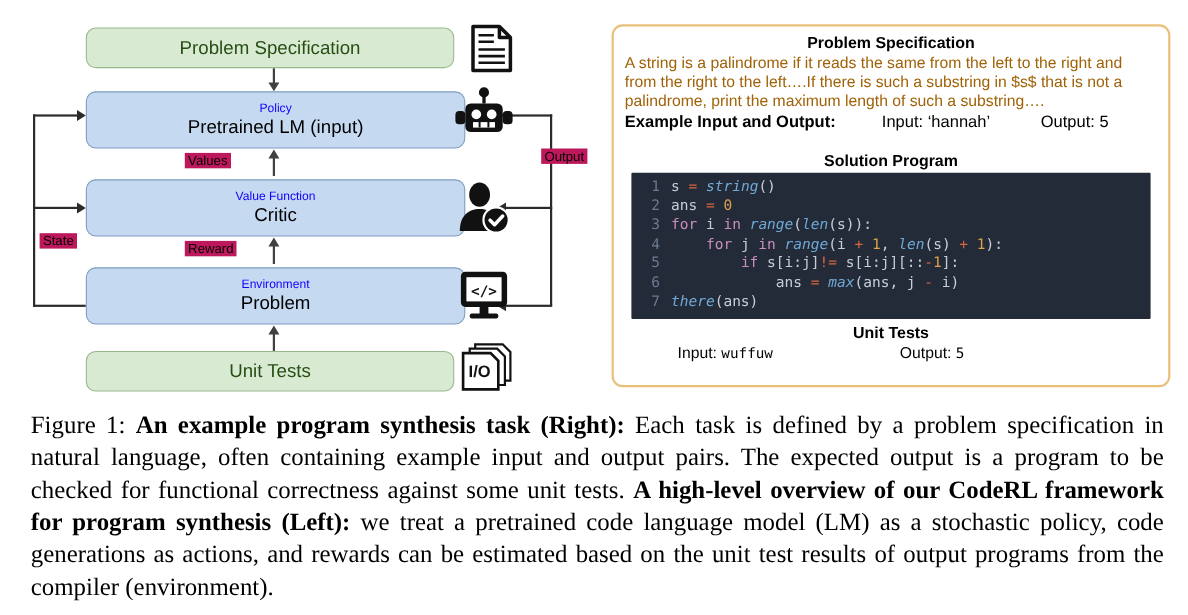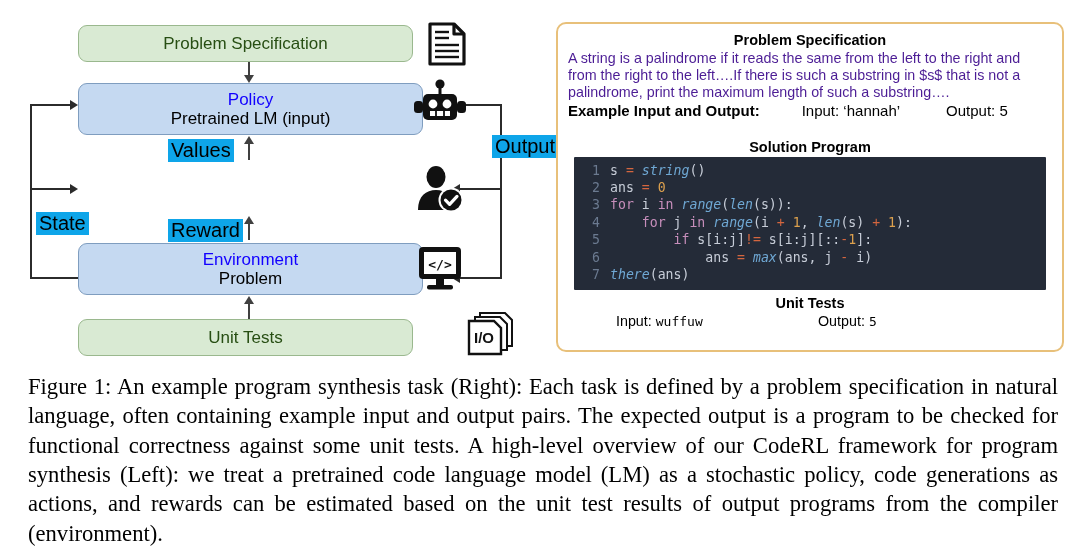--- a/index.html
+++ b/index.html
@@ -25,21 +25,21 @@
     display:flex;
     flex-direction:column;
     align-items:center;
     justify-content:center;
     line-height:1.12;
   }
   .node.green{background:#d9ead3;border-color:#9ab88e;}
   .node.blue{background:#c5d9f1;border-color:#7f9dbf;}
 
   .node .title-green{color:#274e13;font-size:17px;}
-  .node .title-blue{color:#1200ff;font-size:17px;}
+  .node .title-blue{color:#1200ff;font-size:11px;}
   .node .subtitle{color:#000000;font-size:17px;}
 
   #node-problem{left:78px;top:25px;width:335px;height:37px;}
   #node-policy{left:78px;top:83px;width:345px;height:52px;}
   #node-value{left:78px;top:163px;width:345px;height:52px;}
   #node-env{left:78px;top:243px;width:345px;height:52px;}
   #node-unit{left:78px;top:319px;width:335px;height:37px;}
 
   
   .vline{position:absolute;background:#404040;width:2px;}
@@ -59,22 +59,22 @@
     border-left:8px solid #2b2b2b;
   }
   .arrowhead-left{
     position:absolute;width:0;height:0;
     border-top:5px solid transparent;border-bottom:5px solid transparent;
     border-right:8px solid #2b2b2b;
   }
 
   .edge-label{
     position:absolute;
-    color:#000;font-size:20px;
-    background:#0ea5e9;padding:0 3px;
+    color:#000;font-size:12px;
+    background:#be185d;padding:0 3px;
     white-space:nowrap;
   }
 
   .sline{position:absolute;background:#2b2b2b;}
 
   
   .icon-wrap{position:absolute;}
 
   
   #right-panel{
@@ -83,21 +83,21 @@
     border:2px solid #e8c07a;
     border-radius:10px;
     background:#ffffff;
     box-sizing:border-box;
     padding:6px 10px 0 10px;
   }
   .panel-head{
     text-align:center;font-weight:bold;font-size:14.5px;color:#000;
     margin:2px 0 2px 0;
   }
-  .spec-body{font-size:14.3px;color:#4c1d95;line-height:1.18;}
+  .spec-body{font-size:14.3px;color:#a16207;line-height:1.18;}
   .spec-example{font-size:15px;color:#000;margin-top:1px;display:flex;}
   .spec-example .lbl{font-weight:bold;white-space:nowrap;}
   .spec-example .inp{margin-left:42px;white-space:nowrap;}
   .spec-example .outp{margin-left:46px;white-space:nowrap;}
 
   
   #code-block{
     background:#242b38;
     margin:2px 6px 0 6px;
     padding:5px 0 6px 0;
@@ -123,21 +123,21 @@
 
   
   #caption{
     position:absolute;left:28px;top:372px;width:1030px;
     font-family:"Liberation Serif", serif;
     font-size:22.6px;
     line-height:1.30;
     color:#000;
     text-align:justify;
   }
-  #caption b{font-weight:normal;margin-top:20px;}
+  #caption b{font-weight:bold;margin-top:20px;}
 </style>
 </head>
 <body>
 
 <div id="figure">
 
   <div id="left-diagram">
 
     <div class="vline" style="left:248px;top:62px;height:14px;"></div>
     <div class="arrowhead-down" style="left:244px;top:75px;"></div>
@@ -176,20 +176,24 @@
 
     <div id="node-problem" class="node green">
       <div class="title-green">Problem Specification</div>
     </div>
 
     <div id="node-policy" class="node blue">
       <div class="title-blue">Policy</div>
       <div class="subtitle">Pretrained LM (input)</div>
     </div>
 
+    <div id="node-value" class="node blue">
+      <div class="title-blue">Value Function</div>
+      <div class="subtitle">Critic</div>
+    </div>
 
     <div id="node-env" class="node blue">
       <div class="title-blue">Environment</div>
       <div class="subtitle">Problem</div>
     </div>
 
     <div id="node-unit" class="node green">
       <div class="title-green">Unit Tests</div>
     </div>
 
@@ -235,21 +239,21 @@
     <div class="icon-wrap" style="left:414px;top:244px;">
       <svg width="52" height="50" viewBox="0 0 52 50">
         <rect x="5" y="3" width="42" height="32" rx="4" fill="#111"></rect>
         <rect x="10" y="8" width="32" height="22" fill="#ffffff"></rect>
         <rect x="22" y="35" width="8" height="7" fill="#111"></rect>
         <rect x="13" y="41" width="26" height="4.5" rx="2" fill="#111"></rect>
         <text x="26" y="25" font-family="DejaVu Sans Mono, monospace" font-size="13" font-weight="bold" fill="#111" text-anchor="middle">&lt;/&gt;</text>
       </svg>
     </div>
 
-    <div class="icon-wrap" style="left:413px;top:310px;padding-left:48px;">
+    <div class="icon-wrap" style="left:413px;top:310px;">
       <svg width="56" height="50" viewBox="0 0 56 50">
         <path d="M19 3 H44 L51 10 V36 H19 Z" fill="#ffffff" stroke="#111" stroke-width="2"></path>
         <path d="M14 7 H39 L46 14 V40 H14 Z" fill="#ffffff" stroke="#111" stroke-width="2"></path>
         <path d="M8 11 H33 L40 18 V44 H8 Z" fill="#ffffff" stroke="#111" stroke-width="2.4"></path>
         <text x="23" y="33" font-family="Liberation Sans, sans-serif" font-size="15" font-weight="bold" fill="#111" text-anchor="middle">I/O</text>
       </svg>
     </div>
 
   </div>
 

